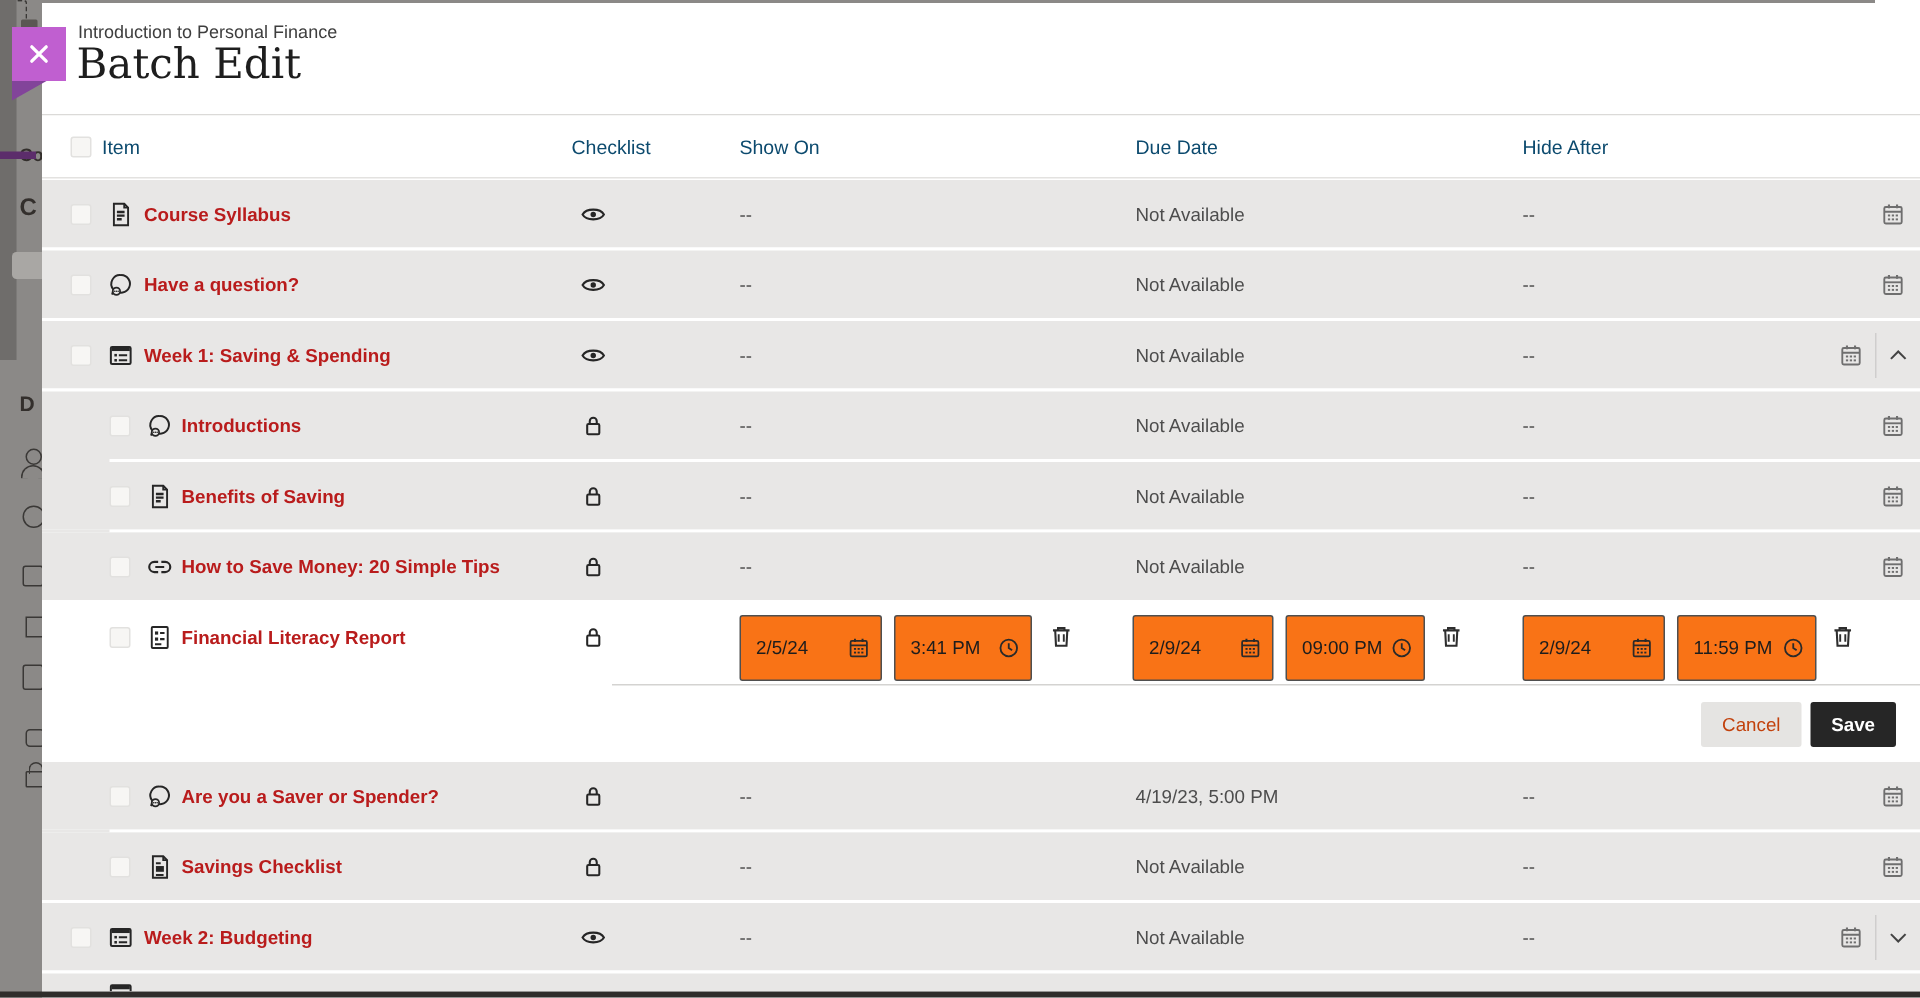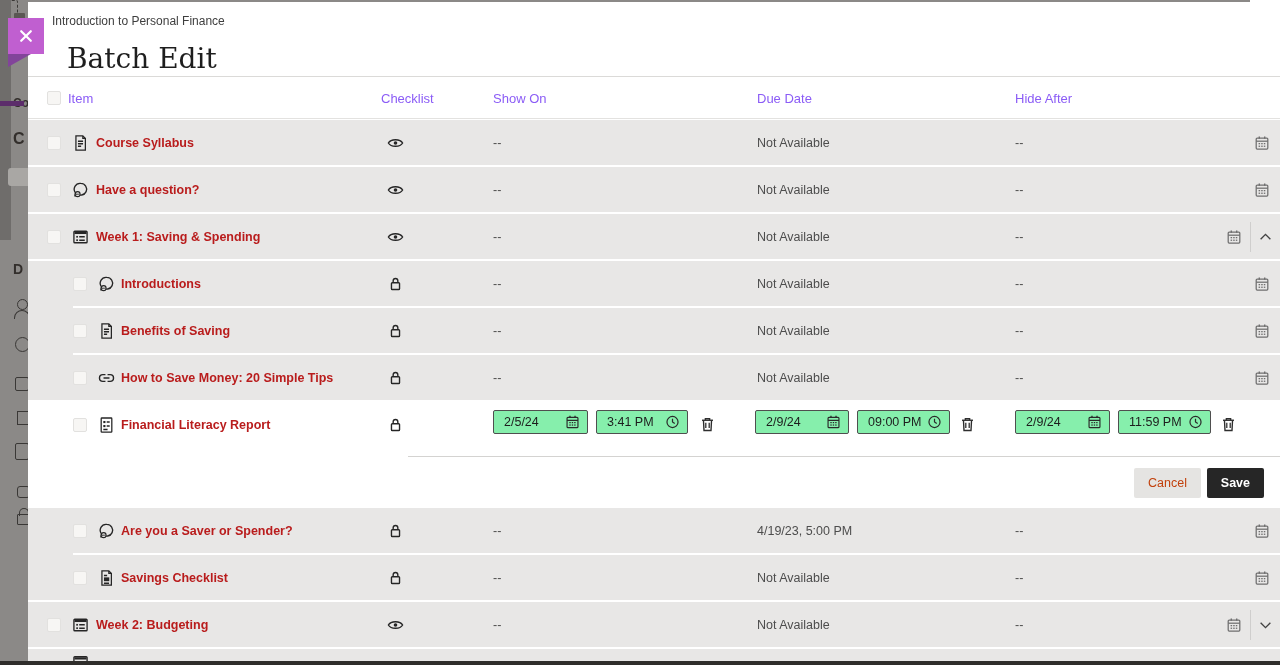--- a/index.html
+++ b/index.html
@@ -32,26 +32,26 @@
 
   
   .close{position:absolute;left:8px;top:18px;width:36px;height:36px;background:#c05fd0;border:none;padding:0;
          display:flex;align-items:center;justify-content:center;z-index:7;cursor:pointer}
   .close svg{width:16px;height:16px;display:block}
   .fold{position:absolute;left:8px;top:54px;width:0;height:0;border-top:13px solid #82449a;border-right:23px solid transparent;z-index:7}
 
   
   .panel{position:absolute;left:28px;top:2px;width:1252px;height:659px;background:#fff;z-index:2;overflow:hidden}
   .course-title{position:absolute;left:24px;top:12px;font-size:12px;color:#3e3e3e}
-  .page-title{position:absolute;left:23px;top:24px;margin:16px;font-family:"DejaVu Serif","Liberation Serif",serif;
+  .page-title{position:absolute;left:23px;top:24px;margin:0;font-family:"DejaVu Serif","Liberation Serif",serif;
               font-size:28px;font-weight:500;color:#1e1e1e;line-height:34px}
   .hdr-divider{position:absolute;left:0;top:74px;width:100%;height:1px;background:#dbdad8}
 
   .thead{position:absolute;left:0;top:75px;width:100%;height:41px;border-bottom:1px solid #e3e2e0;background:#fff}
-  .th{position:absolute;top:50%;transform:translateY(-50%);font-size:13px;color:#8b5cf6;white-space:nowrap}
+  .th{position:absolute;top:50%;transform:translateY(-50%);font-size:13px;color:#0c4a6e;white-space:nowrap}
   .th-item{left:40px}.th-vis{left:353px}.th-show{left:465px}.th-due{left:729px}.th-hide{left:987px}
 
   .rows{position:absolute;left:0;top:118px;width:100%;height:541px;overflow:hidden}
   .row{position:relative;height:45px;background:#e8e7e6}
   .row.editing{height:104px;background:#fff}
   .row.partial{height:12px;overflow:hidden}
   .sep{height:2px;background:#fff;position:relative}
   .sep.inset{background:#e8e7e6}
   .sep.inset .w{position:absolute;left:45px;right:0;top:0;height:2px;background:#fff}
 
@@ -67,21 +67,21 @@
   .vis{left:359px;width:17px;height:17px;color:#262626}
   .val{position:absolute;top:50%;transform:translateY(-50%);font-size:12.5px;color:#4d4d4d;white-space:nowrap}
   .vshow{left:465px}.vdue{left:729px}.vhide{left:987px}
   .rcal{left:1226px;width:16px;height:16px;color:#6f6f6f;background:none;border:none;padding:0;cursor:pointer}
   .rcal.wk{left:1198px}
   .vsep{position:absolute;left:1222px;top:50%;transform:translateY(-50%);width:1px;height:30px;background:#cfcecd}
   .chev{left:1230px;width:15px;height:15px;color:#444;background:none;border:none;padding:0;cursor:pointer}
 
   
   .eline{position:absolute;left:0;top:0;width:100%;height:46px}
-  .dbox{position:absolute;top:8px;height:24px;background:#86efac;border:1.5px solid #4f4f4f;border-radius:2px;box-sizing:border-box;cursor:text}
+  .dbox{position:absolute;top:8px;height:44px;background:#f97316;border:1.5px solid #4f4f4f;border-radius:2px;box-sizing:border-box;cursor:text}
   .dbox .dtx{position:absolute;left:10px;top:50%;transform:translateY(-50%);font-size:12.5px;color:#1d1d1d;white-space:nowrap}
   .dbox .iicn{position:absolute;right:7px;top:50%;transform:translateY(-50%);width:15px;height:15px;color:#2a2a2a;display:flex}
   .dbox .iicn svg{width:100%;height:100%}
   .tbtn{position:absolute;top:14px;width:17px;height:17px;color:#2e2e2e;background:none;border:none;padding:0;display:flex;cursor:pointer}
   .tbtn svg{width:100%;height:100%}
   .ediv{position:absolute;left:380px;right:0;top:54px;height:1px;background:#d4d3d1}
   .btn{position:absolute;top:66px;height:30px;border:none;border-radius:2px;font-size:12.5px;
        font-family:"Liberation Sans",sans-serif;padding:0 14px;cursor:pointer}
   .btn.cancel{right:79px;background:#e5e4e2;color:#c2410c}
   .btn.save{right:16px;background:#262626;color:#fff;font-weight:bold}

